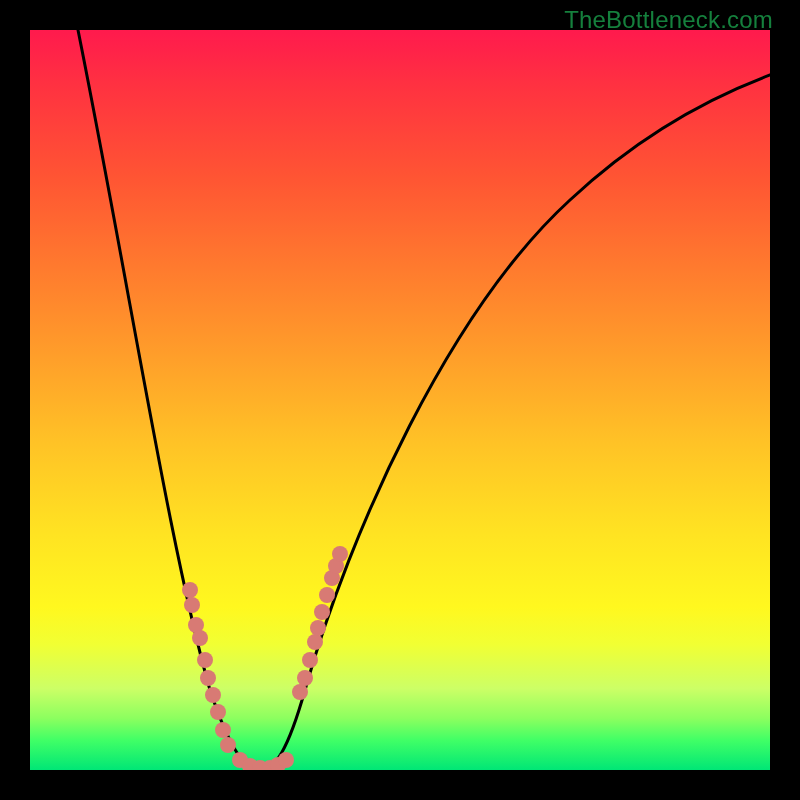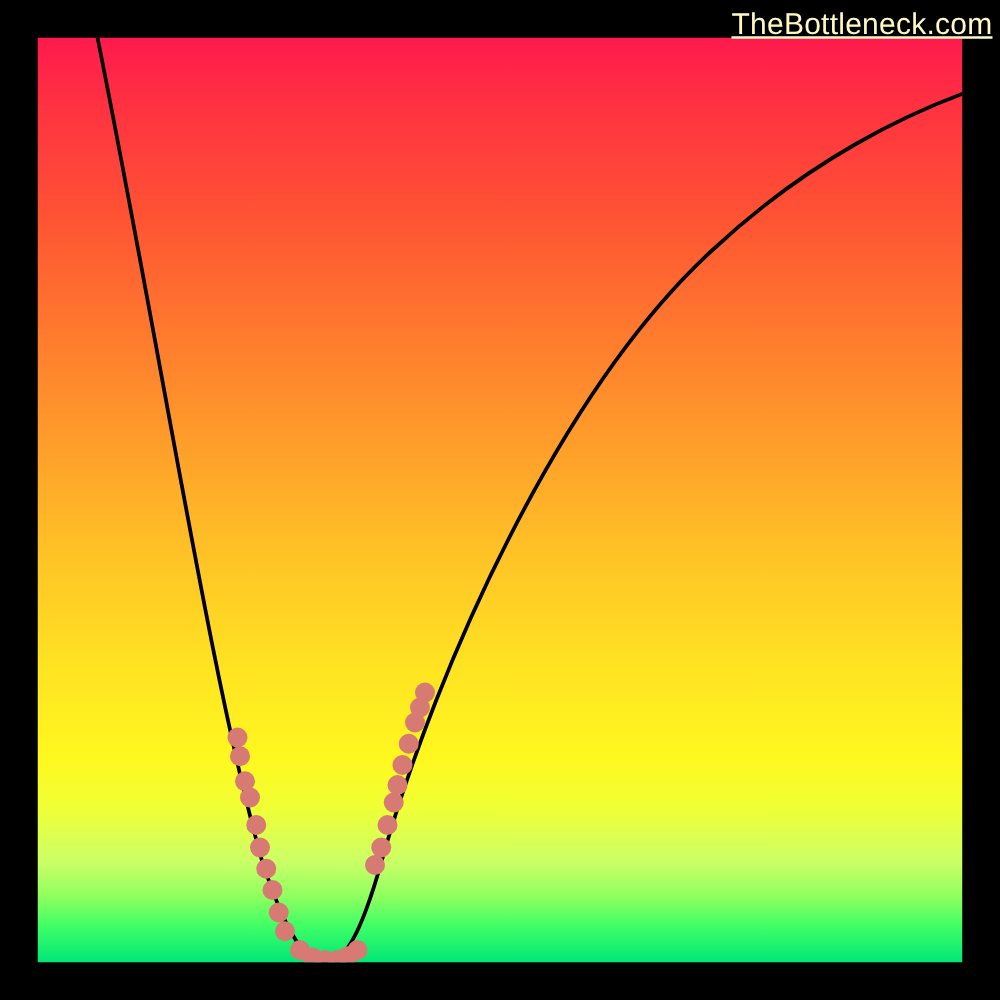--- a/index.html
+++ b/index.html
@@ -43,26 +43,25 @@
       #f1ff33 83%,
       #ccff66 89%,
       #8cff5f 93%,
       #40ff66 96%,
       #00e676 100%
     );
   }
   .watermark {
     position: absolute;
     top: 6px;
-    right: 6px;
-    color: #fef9c3;
+    right: 27px;
+    color: #15803d;
     font-size: 24px;
     font-weight: 500;
     letter-spacing: 0.2px;
-    text-decoration: underline;
   }
   svg.curve {
     position: absolute;
     inset: 0;
     width: 100%;
     height: 100%;
   }
 </style>
 </head>
 <body>

